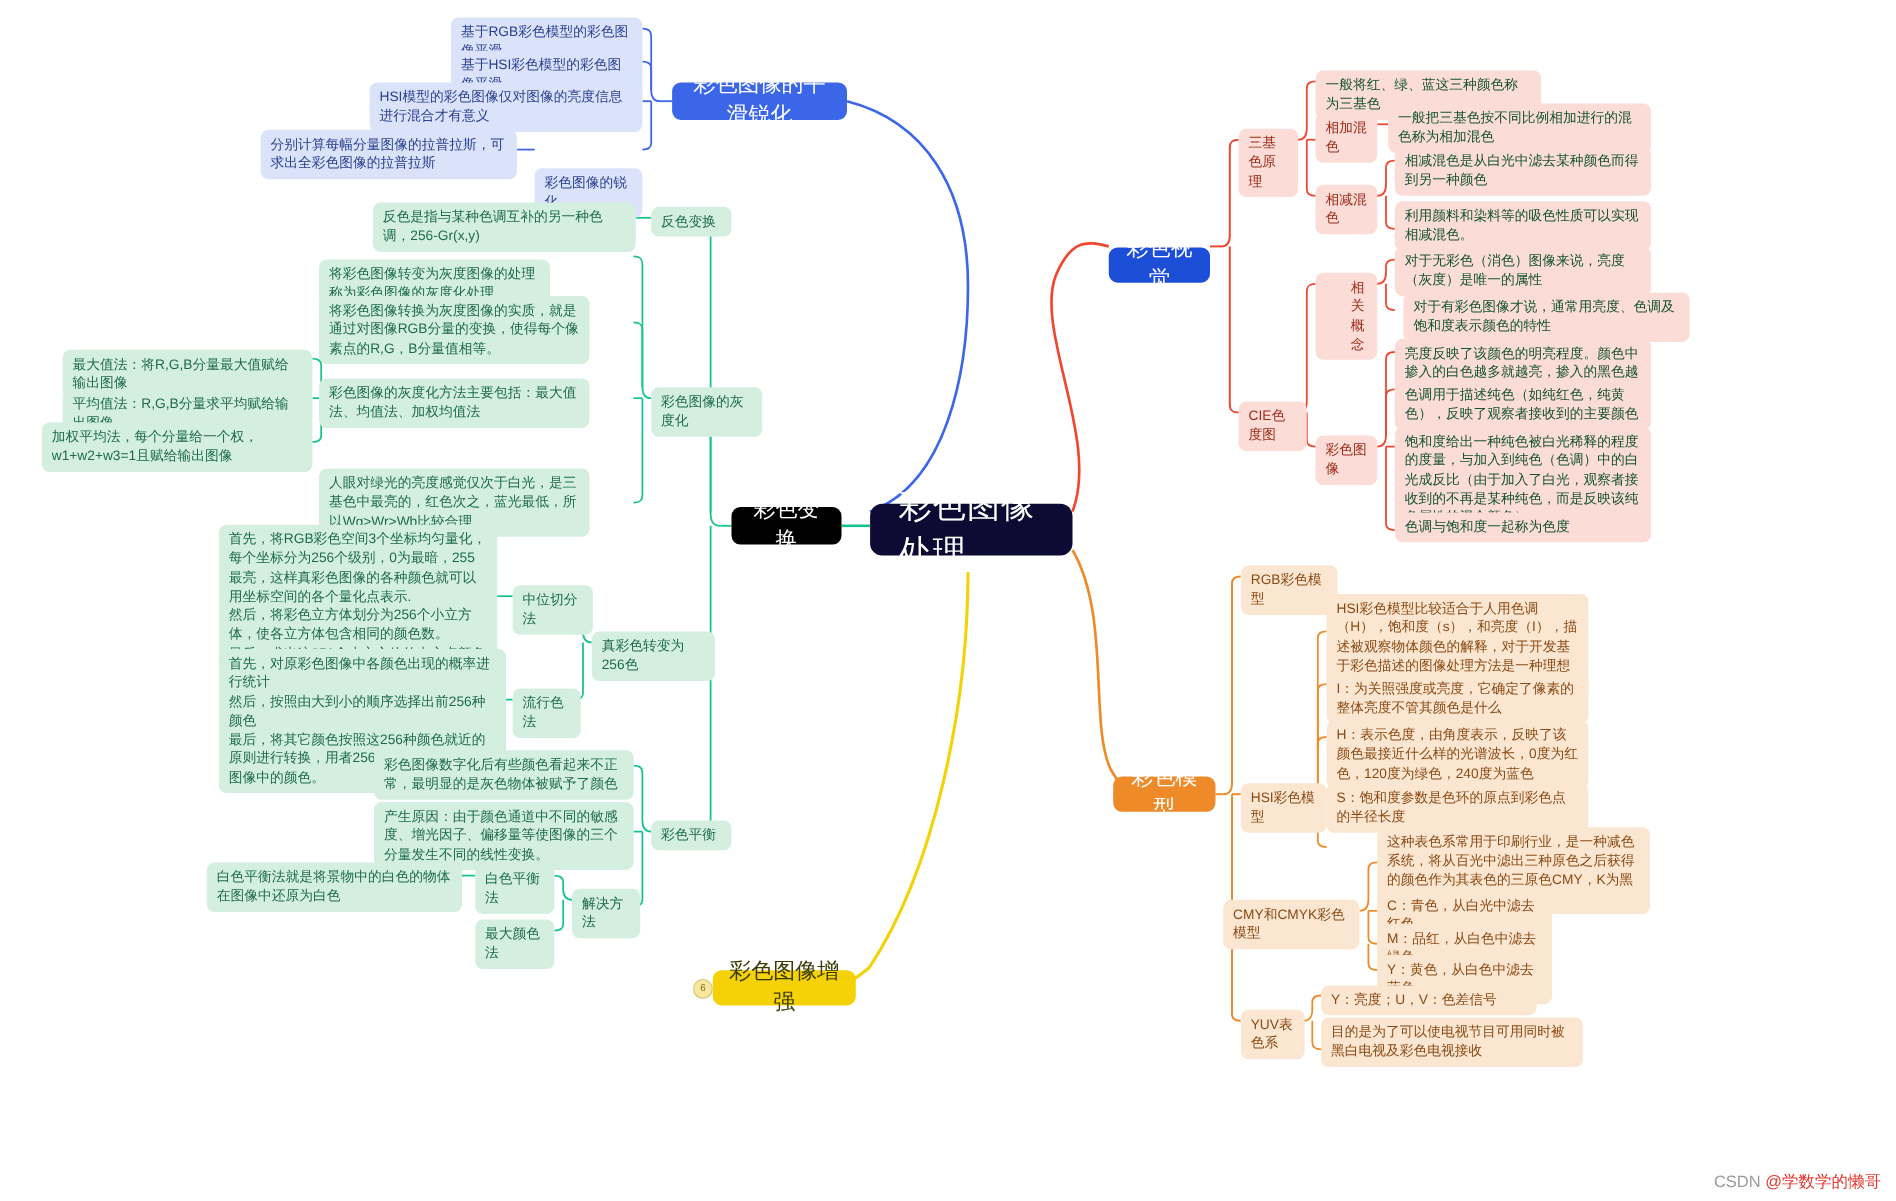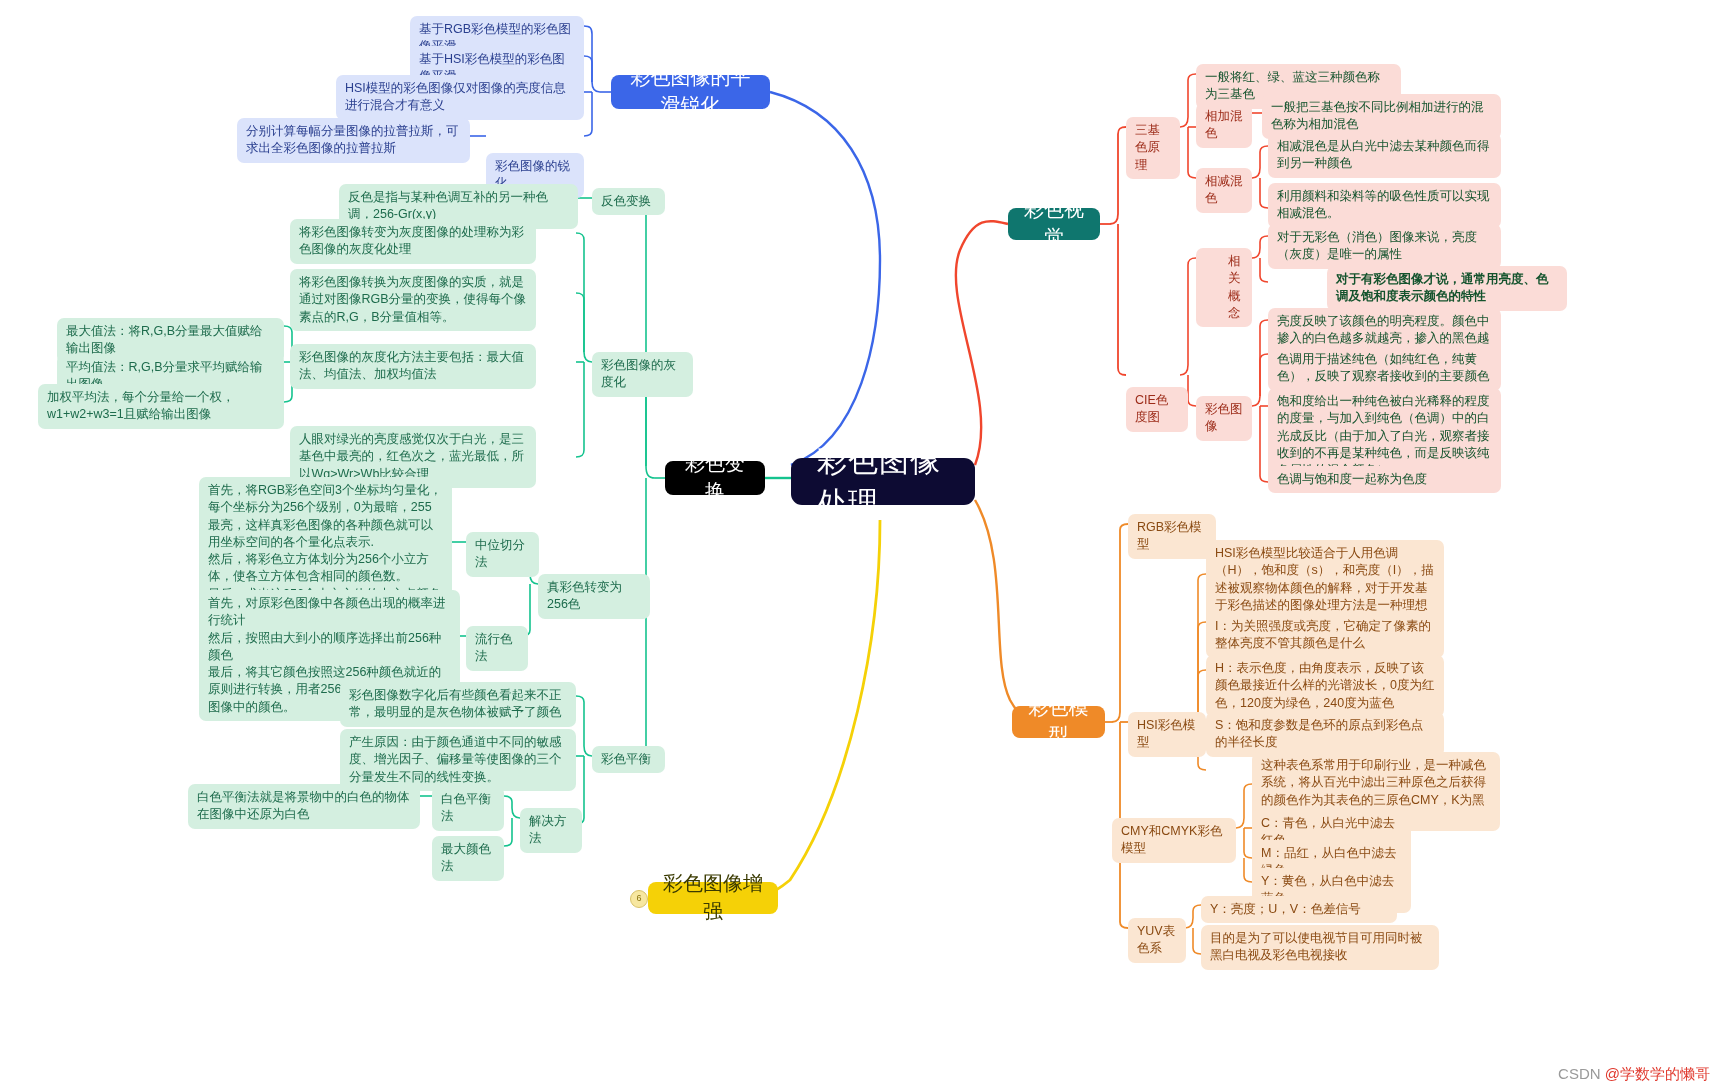--- a/index.html
+++ b/index.html
@@ -7,21 +7,21 @@
   #canvas{position:relative;width:1724px;height:1092px;overflow:hidden;background:#fff;}
   svg.links{position:absolute;left:0;top:0;width:1724px;height:1092px;pointer-events:none;}
   .node{position:absolute;box-sizing:border-box;border-radius:7px;padding:5px 9px;
         line-height:1.38;white-space:pre-wrap;word-break:break-word;}
   .root{background:#0d0b33;color:#ffffff;font-size:30px;border-radius:11px;
         padding:12px 26px;letter-spacing:1px;display:flex;align-items:center;justify-content:center;}
   .lvl1{color:#fff;font-size:20px;border-radius:8px;padding:8px 14px;font-weight:400;
         display:flex;align-items:center;justify-content:center;text-align:center;}
   .b-green{background:#000000;}
   .b-blue{background:#3b66e8;}
-  .b-red{background:#0f766e;}
+  .b-red{background:#1d4ed8;margin-top:17px;}
   .b-orange{background:#ef8a28;}
   .b-yellow{background:#f5d107;color:#3a3a00;}
   .lvl2,.leaf{font-size:12.5px;}
   
   .p-blue .lvl2{background:#dbe3fb;color:#2a3f8f;margin-top:28px;}
   .p-blue .leaf{background:#dbe3fb;color:#2a3f8f;}
   .p-green .lvl2{background:#d4efe0;color:#1d6b4c;}
   .p-green .leaf{background:#d4efe0;color:#1d6b4c;}
   .p-red .lvl2{background:#fbdcd7;color:#9c2b18;}
   .p-red .leaf{background:#fbdcd7;color:#14532d;}
@@ -134,21 +134,21 @@
     <div class="node leaf" style="left:237px;top:118px;width:233px;">分别计算每幅分量图像的拉普拉斯，可求出全彩色图像的拉普拉斯</div>
   </div>
 
   <div class="p-green">
     <div class="node lvl1 b-green" style="left:665px;top:461px;width:100px;height:34px;">彩色变换</div>
 
     <div class="node lvl2" style="left:592px;top:188px;width:73px;">反色变换</div>
     <div class="node leaf" style="left:339px;top:184px;width:239px;">反色是指与某种色调互补的另一种色调，256-Gr(x,y)</div>
 
     <div class="node lvl2" style="left:592px;top:352px;width:101px;">彩色图像的灰度化</div>
-    <div class="node leaf" style="left:290px;top:219px;width:246px;">将彩色图像转变为灰度图像的处理称为彩色图像的灰度化处理</div>
+    <div class="node leaf" style="left:290px;top:236px;width:210px;">将彩色图像转变为灰度图像的处理称为彩色图像的灰度化处理</div>
     <div class="node leaf" style="left:290px;top:269px;width:246px;">将彩色图像转换为灰度图像的实质，就是通过对图像RGB分量的变换，使得每个像素点的R,G，B分量值相等。</div>
     <div class="node leaf" style="left:290px;top:344px;width:246px;">彩色图像的灰度化方法主要包括：最大值法、均值法、加权均值法</div>
     <div class="node leaf" style="left:290px;top:426px;width:246px;">人眼对绿光的亮度感觉仅次于白光，是三基色中最亮的，红色次之，蓝光最低，所以Wg&gt;Wr&gt;Wb比较合理</div>
     <div class="node leaf" style="left:57px;top:318px;width:227px;">最大值法：将R,G,B分量最大值赋给输出图像</div>
     <div class="node leaf" style="left:57px;top:354px;width:227px;">平均值法：R,G,B分量求平均赋给输出图像</div>
     <div class="node leaf" style="left:38px;top:384px;width:246px;">加权平均法，每个分量给一个权，w1+w2+w3=1且赋给输出图像</div>
 
     <div class="node lvl2" style="left:538px;top:574px;width:112px;">真彩色转变为256色</div>
     <div class="node lvl2" style="left:466px;top:532px;width:73px;">中位切分法</div>
     <div class="node lvl2" style="left:466px;top:626px;width:62px;">流行色法</div>
@@ -175,24 +175,24 @@
     <div class="node lvl1 b-red" style="left:1008px;top:208px;width:92px;height:32px;">彩色视觉</div>
 
     <div class="node lvl2" style="left:1126px;top:117px;width:54px;">三基色原理</div>
     <div class="node leaf" style="left:1196px;top:64px;width:205px;">一般将红、绿、蓝这三种颜色称为三基色</div>
     <div class="node lvl2" style="left:1196px;top:103px;width:56px;">相加混色</div>
     <div class="node leaf" style="left:1262px;top:94px;width:239px;">一般把三基色按不同比例相加进行的混色称为相加混色</div>
     <div class="node lvl2" style="left:1196px;top:168px;width:56px;">相减混色</div>
     <div class="node leaf" style="left:1268px;top:133px;width:233px;">相减混色是从白光中滤去某种颜色而得到另一种颜色</div>
     <div class="node leaf" style="left:1268px;top:183px;width:233px;">利用颜料和染料等的吸色性质可以实现相减混色。</div>
 
-    <div class="node lvl2" style="left:1126px;top:387px;width:62px;">CIE色度图</div>
+    <div class="node lvl2" style="left:1126px;top:365px;width:62px;">CIE色度图</div>
     <div class="node lvl2" style="left:1196px;top:248px;width:56px;padding-left:32px;">相关概念</div>
     <div class="node leaf" style="left:1268px;top:224px;width:233px;">对于无彩色（消色）图像来说，亮度（灰度）是唯一的属性</div>
-    <div class="node leaf" style="left:1327px;top:266px;width:240px;font-weight:bold;">对于有彩色图像才说，通常用亮度、色调及饱和度表示颜色的特性</div>
+    <div class="node leaf" style="left:1276px;top:266px;width:260px;">对于有彩色图像才说，通常用亮度、色调及饱和度表示颜色的特性</div>
     <div class="node lvl2" style="left:1196px;top:396px;width:56px;">彩色图像</div>
     <div class="node leaf" style="left:1268px;top:308px;width:233px;">亮度反映了该颜色的明亮程度。颜色中掺入的白色越多就越亮，掺入的黑色越多亮度就越小</div>
     <div class="node leaf" style="left:1268px;top:346px;width:233px;">色调用于描述纯色（如纯红色，纯黄色），反映了观察者接收到的主要颜色</div>
     <div class="node leaf" style="left:1268px;top:388px;width:233px;">饱和度给出一种纯色被白光稀释的程度的度量，与加入到纯色（色调）中的白光成反比（由于加入了白光，观察者接收到的不再是某种纯色，而是反映该纯色属性的混合颜色）。</div>
     <div class="node leaf" style="left:1268px;top:466px;width:233px;">色调与饱和度一起称为色度</div>
   </div>
 
   <div class="p-orange">
     <div class="node lvl1 b-orange" style="left:1012px;top:706px;width:93px;height:32px;">彩色模型</div>
 

